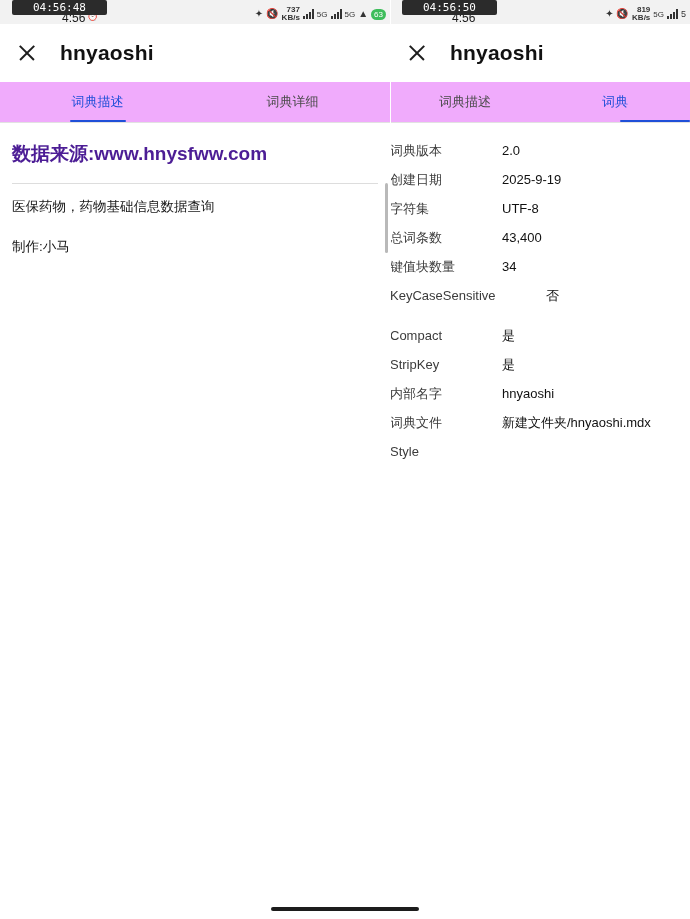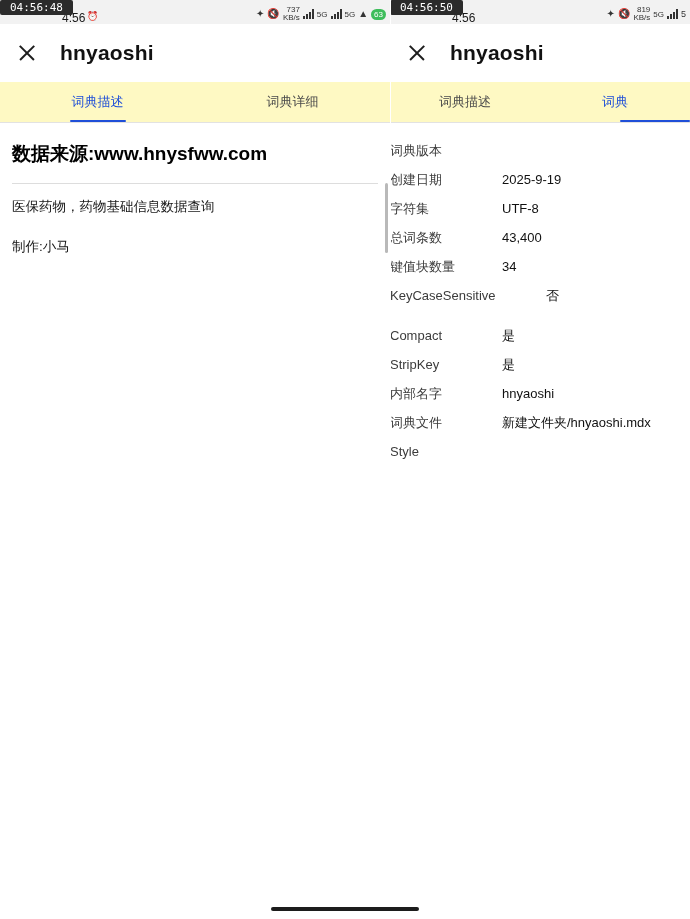--- a/index.html
+++ b/index.html
@@ -42,26 +42,26 @@
     color: #202020;
     padding: 0 4px;
     box-sizing: border-box;
     position: relative;
   }
   .timestamp-badge {
     background: #2b2b2b;
     color: #ffffff;
     font-size: 11px;
     font-family: "DejaVu Sans Mono", monospace;
-    padding: 1px 10px;
+    padding: 1px 21px;
     border-radius: 2px;
     line-height: 13px;
     position: absolute;
     top: 0px;
-    left: 0;
+    left: 12px;
   }
   .sb-clock {
     font-size: 12px;
     color: #1a1a1a;
     margin-left: 6px;
     margin-top: 12px;
   }
   .sb-alarm {
     color: #e04b4b;
     font-size: 9px;
@@ -79,21 +79,21 @@
     font-size: 10px;
     color: #333;
     line-height: 12px;
   }
   .sb-net {
     font-size: 8px;
     color: #333;
     text-align: right;
     line-height: 8px;
   }
-  .sb-net b { display: block; font-weight: normal; font-size: 8px; }
+  .sb-net b { display: block; font-weight: bold; font-size: 8px; }
   .sb-5g { font-size: 8px; color: #333; }
   .bars {
     display: inline-flex;
     align-items: flex-end;
     gap: 1px;
     height: 10px;
   }
   .bars i {
     display: block;
     width: 2px;
@@ -150,21 +150,21 @@
     margin-left: 20px;
     letter-spacing: 0.2px;
   }
 
   
   .tabs {
     display: flex;
     height: 40px;
     align-items: stretch;
     border-bottom: 1px solid #e2e2e2;
-    background: #fef9c3;
+    background: #f0abfc;
   }
   .tab {
     flex: 1;
     display: flex;
     align-items: center;
     justify-content: center;
     font-size: 13px;
     color: #4a4a4a;
     position: relative;
     cursor: pointer;
@@ -189,21 +189,21 @@
   }
 
   
   .content-left {
     padding: 14px 12px 0 12px;
     position: relative;
   }
   .src-line {
     font-size: 19px;
     font-weight: bold;
-    color: #000000;
+    color: #4c1d95;
     margin: 4px 0 16px 0;
     white-space: nowrap;
   }
   .hr {
     border: 0;
     border-top: 1px solid #dddddd;
     margin: 0 0 14px 0;
   }
   .desc-line {
     font-size: 13.5px;
@@ -384,20 +384,21 @@
         <span>词典描述</span>
       </div>
       <div class="tab active">
         <span>词典</span>
       </div>
     </div>
 
     <div class="content-right">
       <div class="kv-row">
         <div class="kv-key">词典版本</div>
+        <div class="kv-val">2.0</div>
       </div>
       <div class="kv-row">
         <div class="kv-key">创建日期</div>
         <div class="kv-val">2025-9-19</div>
       </div>
       <div class="kv-row">
         <div class="kv-key">字符集</div>
         <div class="kv-val">UTF-8</div>
       </div>
       <div class="kv-row">

